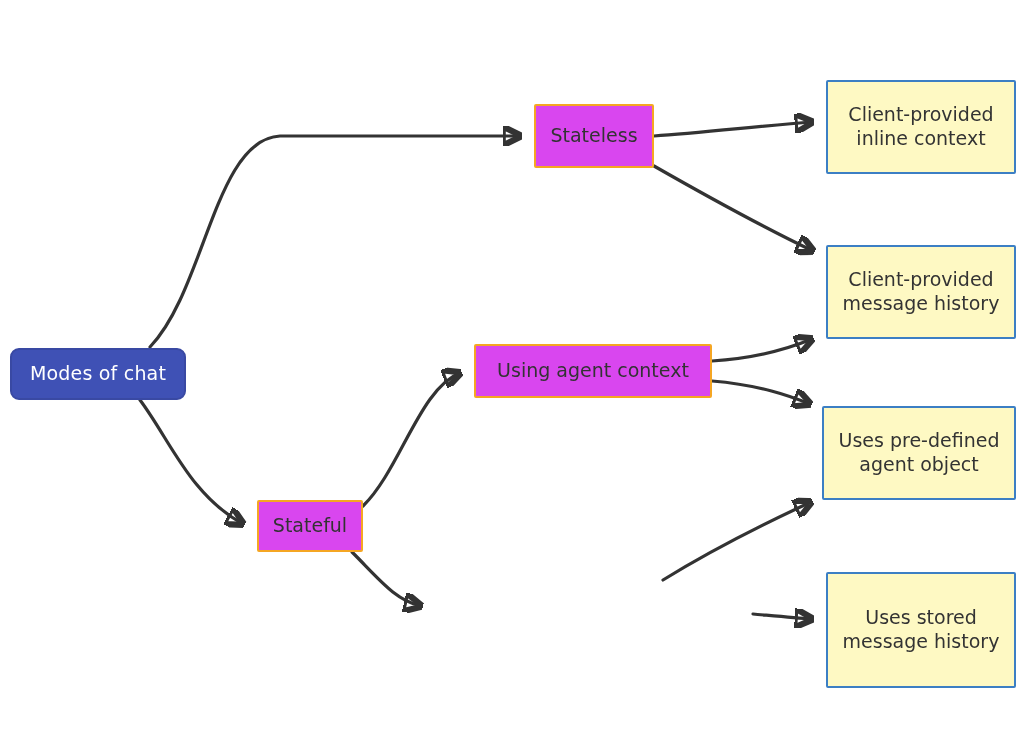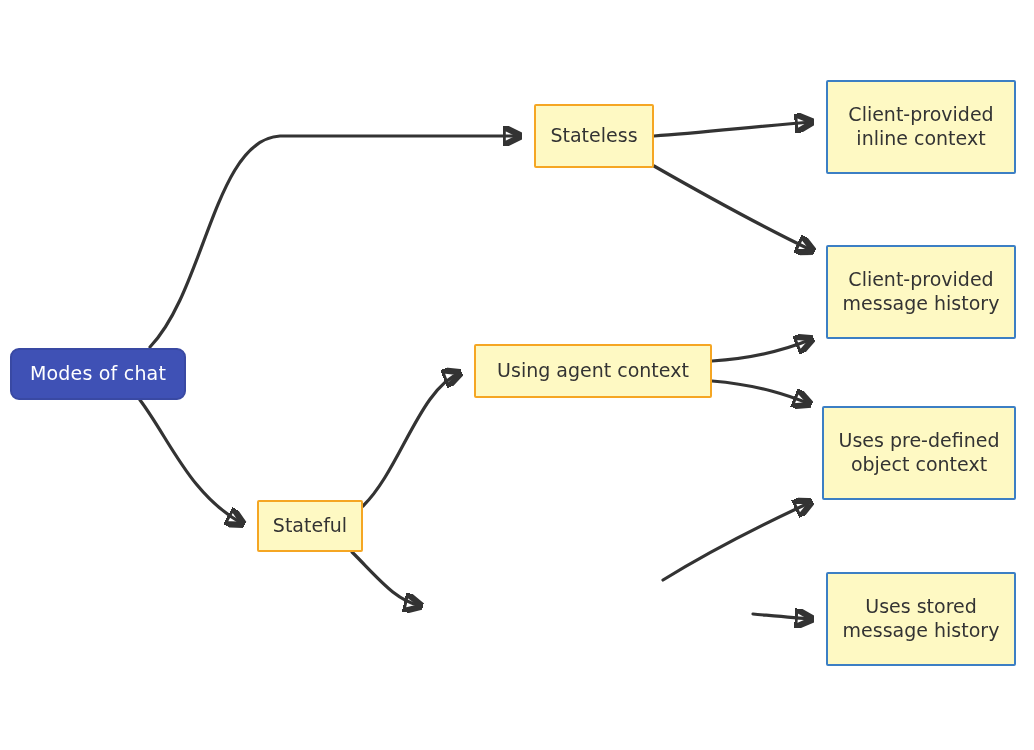--- a/index.html
+++ b/index.html
@@ -33,21 +33,21 @@
   .node-root {
     background: #3f51b5;
     border: 2px solid #3949a3;
     border-radius: 9px;
     color: #ffffff;
     font-weight: normal;
     font-size: 19px;
     letter-spacing: 0.2px;
   }
   .node-mid {
-    background: #fef9c3;
+    background: #d946ef;
     border: 2px solid #f5a623;
     border-radius: 2px;
     color: #333333;
     font-size: 19px;
   }
   .node-leaf {
     background: #fef9c3;
     border: 2px solid #3c7fc4;
     border-radius: 2px;
     color: #333333;
@@ -128,21 +128,21 @@
 inline context</span>
   </div>
 
   <div class="node-rect node-leaf" style="left:826px; top:245px; width:190px; height:94px;">
     <span class="node-label">Client-provided
 message history</span>
   </div>
 
   <div class="node-rect node-leaf" style="left:822px; top:406px; width:194px; height:94px;">
     <span class="node-label">Uses pre-defined
-object context</span>
+agent object</span>
   </div>
 
-  <div class="node-rect node-leaf" style="left:826px; top:572px; width:190px; height:94px;">
+  <div class="node-rect node-leaf" style="left:826px; top:572px; width:190px; height:116px;">
     <span class="node-label">Uses stored
 message history</span>
   </div>
 
 </div>
 
 </body></html>

